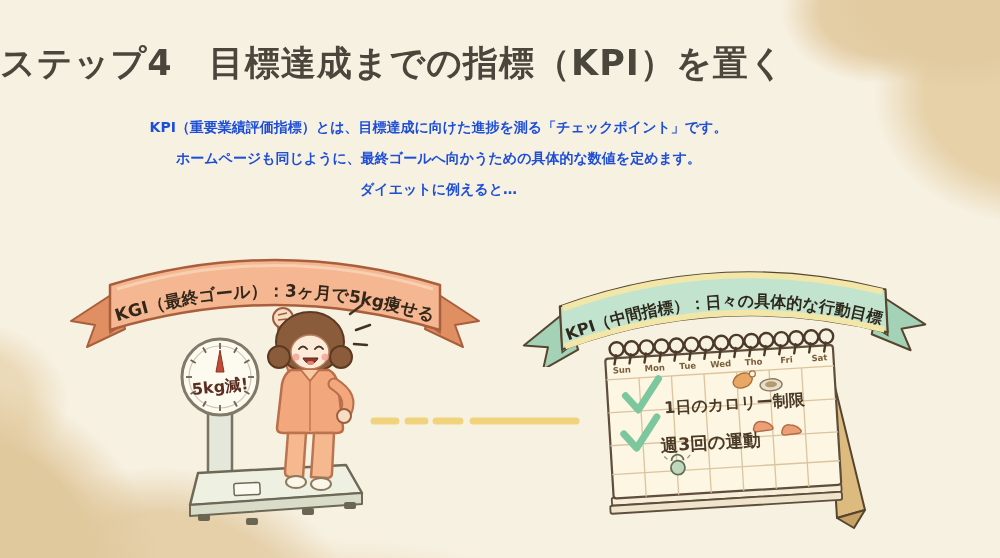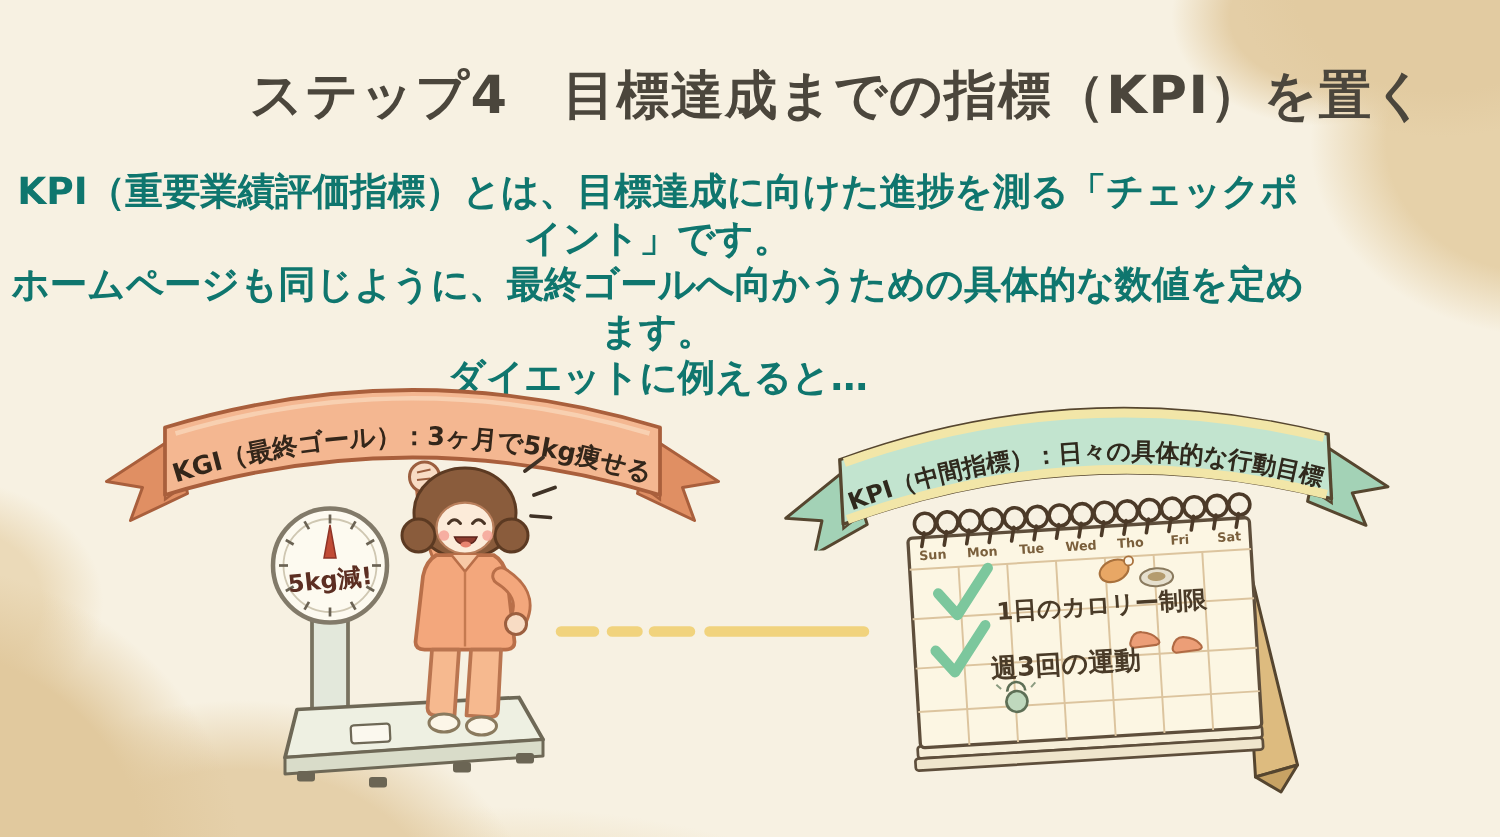--- a/index.html
+++ b/index.html
@@ -7,24 +7,24 @@
        font-family:"DejaVu Sans","Liberation Sans",sans-serif;}
   .stage{position:relative;width:1000px;height:558px;background:#F7F1E2;overflow:hidden;}
   .bg{position:absolute;inset:0;pointer-events:none;background:
       radial-gradient(190px 150px at 96% -3%, #E2CBA1 52%, rgba(226,203,161,0) 72%),
       radial-gradient(230px 190px at 103% 17%, #E6D1A9 46%, rgba(230,209,169,0) 68%),
       radial-gradient(150px 110px at 88% 2%, #E4CEA6 40%, rgba(228,206,166,0) 66%),
       radial-gradient(320px 280px at -7% 103%, #E1C99E 52%, rgba(225,201,158,0) 72%),
       radial-gradient(280px 210px at 16% 110%, #E5D0AA 48%, rgba(229,208,170,0) 70%),
       radial-gradient(170px 130px at -4% 72%, #EBDAB9 40%, rgba(235,218,185,0) 64%),
       radial-gradient(430px 150px at 32% 113%, #EFE1C4 36%, rgba(239,225,196,0) 62%);}
-  .title{position:absolute;top:40px;left:0;width:952px;text-align:right;
+  .title{position:absolute;top:40px;left:0;width:952px;text-align:left;
          font-size:35px;font-weight:700;color:#4B463C;letter-spacing:1px;}
   .intro{position:absolute;top:112px;left:0;width:877px;text-align:center;
-         font-size:25px;font-weight:600;color:#0f766e;line-height:31px;}
+         font-size:14px;font-weight:600;color:#1d4ed8;line-height:31px;}
   .intro p{margin:0;}
   svg text{font-family:"DejaVu Sans","Liberation Sans",sans-serif;}
   .ribbon-kgi{position:absolute;left:65px;top:233px;}
   .ribbon-kpi{position:absolute;left:518px;top:243px;}
   .scale-illo{position:absolute;left:150px;top:262px;}
   .dash-line{position:absolute;left:368px;top:414px;}
   .calendar-illo{position:absolute;left:595px;top:318px;}
 </style>
 </head>
 <body>

